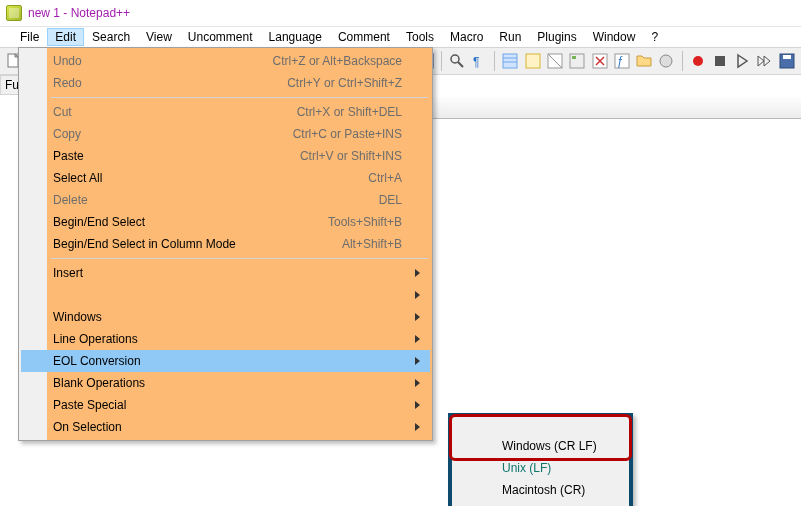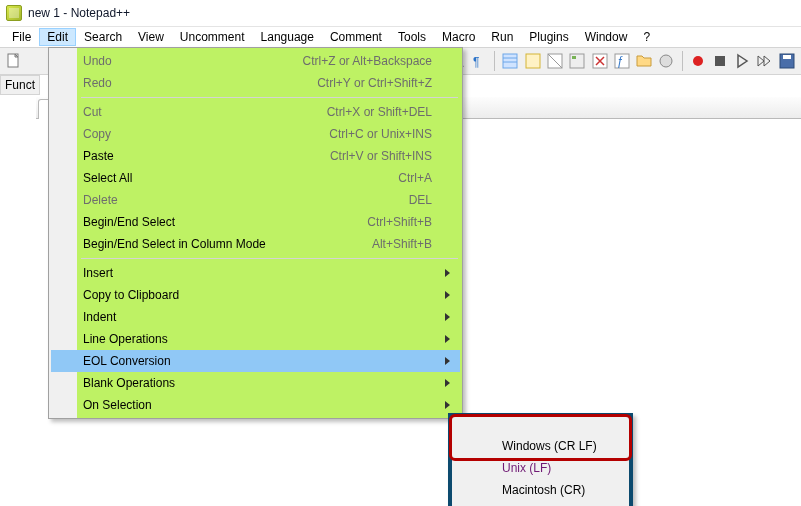--- a/index.html
+++ b/index.html
@@ -1,50 +1,50 @@
 <!DOCTYPE html>
 <html><head>
 <meta charset="utf-8">
 <style>
 * { margin: 0; padding: 0; box-sizing: border-box; font-family: "Segoe UI", Tahoma, sans-serif; font-size: 12px; }
 body { background: #fff; width: 801px; height: 506px; overflow: hidden; position: relative; }
 
 .titlebar { height: 27px; background: #fff; display: flex; align-items: center; padding: 0 6px; border-bottom: 1px solid #e4e4e4; }
 .title-icon { width: 16px; height: 16px; margin-right: 6px; background: linear-gradient(135deg,#d9e84a 0%, #a3b82b 100%); border:1px solid #8b9e1f; border-radius:2px; position:relative; }
 .title-icon::after { content:""; position:absolute; left:2px; top:2px; width:10px; height:10px; background:#fff; opacity:.35; }
-.title-text { color: #0f172a; }
-
-.menubar { height: 20px; background: #fff; display: flex; align-items: center; padding: 0 4px; }
+.title-text { color: #a21caf; }
+
+.menubar { height: 20px; background: #fff; display: flex; align-items: center; padding: 0 12px; }
 .menuitem { padding: 2px 8px; cursor: default; }
 .menuitem.active { background: #cce8ff; border: 1px solid #99d1ff; padding: 1px 7px; }
 
 .toolbar { height: 28px; background: #f0f0f0; border-top: 1px solid #d4d4d4; border-bottom: 1px solid #d4d4d4; display:flex; align-items:center; padding: 0 4px; gap:2px; }
 .tbtn { width:22px; height:22px; display:flex; align-items:center; justify-content:center; }
 .tbtn svg { display:block; }
 .tsep { width:1px; height:20px; background:#c0c0c0; margin:0 3px; }
 .funct { position:absolute; left:0; top:75px; height:20px; padding:2px 4px; color:#000; background:#f0f0f0; border:1px solid #d4d4d4; }
 
 .tabstrip { position:absolute; left:36px; top:97px; right:0; height:22px; border-bottom:1px solid #b9b9b9; background: linear-gradient(#fdfdfd,#ececec); }
 .tab { position:absolute; left:2px; top:2px; height:20px; width:58px; background:#fff; border:1px solid #b9b9b9; border-bottom:none; border-radius:3px 3px 0 0; }
 
 .editor { position:absolute; left:36px; top:119px; right:0; bottom:0; background:#fff; }
 
-.dropdown { position:absolute; left:48px; top:47px; width:415px; background:#bef264; border:1px solid #a0a0a0; box-shadow:3px 3px 4px rgba(0,0,0,.25); padding:2px; }
+.dropdown { position:absolute; left:18px; top:47px; width:415px; background:#fdba74; border:1px solid #a0a0a0; box-shadow:3px 3px 4px rgba(0,0,0,.25); padding:2px; }
 .iconcol { position:absolute; left:0; top:0; bottom:0; width:28px; background:#f0f0f0; }
 .ditem { height:22px; display:flex; align-items:center; padding-left:32px; padding-right:28px; position:relative; cursor:default; }
 .ditem.disabled { color:#6d6d6d; }
 .ditem .lbl { flex:1; }
 .ditem .shortcut { color:#6d6d6d; }
 .ditem.highlight { background:#90c8f6; }
 .ditem .arrow { position:absolute; right:10px; width:0; height:0; border-top:4px solid transparent; border-bottom:4px solid transparent; border-left:5px solid #333; }
 .dsep { height:1px; background:#d4d4d4; margin:3px 2px 3px 30px; }
 
 .submenu { position:absolute; left:448px; top:413px; width:185px; background:#f0f0f0; border:4px solid #0c4a6e; box-shadow:3px 3px 4px rgba(0,0,0,.25); padding:18px; }
 .sitem { height:22px; display:flex; align-items:center; padding-left:32px; cursor:default; }
-.sitem.disabled { color:#701a75; }
+.sitem.disabled { color:#0f766e; }
 .highlight-box { position:absolute; left:449px; top:414px; width:183px; height:47px; border:3px solid #b40000; border-radius:6px; pointer-events:none; z-index:10; }
 </style>
 </head>
 <body>
 
 <div class="titlebar">
   <div class="title-icon"></div>
   <span class="title-text">new 1 - Notepad++</span>
 </div>
 
@@ -183,65 +183,68 @@
       <span class="lbl">Redo</span>
       <span class="shortcut">Ctrl+Y or Ctrl+Shift+Z</span>
     </div>
   <div class="dsep"></div>
   <div class="ditem disabled">
       <span class="lbl">Cut</span>
       <span class="shortcut">Ctrl+X or Shift+DEL</span>
     </div>
   <div class="ditem disabled">
       <span class="lbl">Copy</span>
-      <span class="shortcut">Ctrl+C or Unix+INS</span>
+      <span class="shortcut">Ctrl+C or Paste+INS</span>
     </div>
   <div class="ditem">
       <span class="lbl">Paste</span>
       <span class="shortcut">Ctrl+V or Shift+INS</span>
     </div>
   <div class="ditem">
       <span class="lbl">Select All</span>
       <span class="shortcut">Ctrl+A</span>
     </div>
   <div class="ditem disabled">
       <span class="lbl">Delete</span>
       <span class="shortcut">DEL</span>
     </div>
   <div class="ditem">
       <span class="lbl">Begin/End Select</span>
-      <span class="shortcut">Ctrl+Shift+B</span>
+      <span class="shortcut">Tools+Shift+B</span>
     </div>
   <div class="ditem">
       <span class="lbl">Begin/End Select in Column Mode</span>
       <span class="shortcut">Alt+Shift+B</span>
     </div>
   <div class="dsep"></div>
   <div class="ditem">
       <span class="lbl">Insert</span>
       <span class="arrow"></span>
     </div>
   <div class="ditem">
-      <span class="lbl">Copy to Clipboard</span>
-      <span class="arrow"></span>
-    </div>
-  <div class="ditem">
-      <span class="lbl">Indent</span>
+      <span class="arrow"></span>
+    </div>
+  <div class="ditem">
+      <span class="lbl">Windows</span>
       <span class="arrow"></span>
     </div>
   <div class="ditem">
       <span class="lbl">Line Operations</span>
       <span class="arrow"></span>
     </div>
   <div class="ditem highlight">
       <span class="lbl">EOL Conversion</span>
       <span class="arrow"></span>
     </div>
   <div class="ditem">
       <span class="lbl">Blank Operations</span>
+      <span class="arrow"></span>
+    </div>
+  <div class="ditem">
+      <span class="lbl">Paste Special</span>
       <span class="arrow"></span>
     </div>
   <div class="ditem">
       <span class="lbl">On Selection</span>
       <span class="arrow"></span>
     </div>
 </div>
 
 <div class="submenu">
   <div class="sitem">Windows (CR LF)</div>

